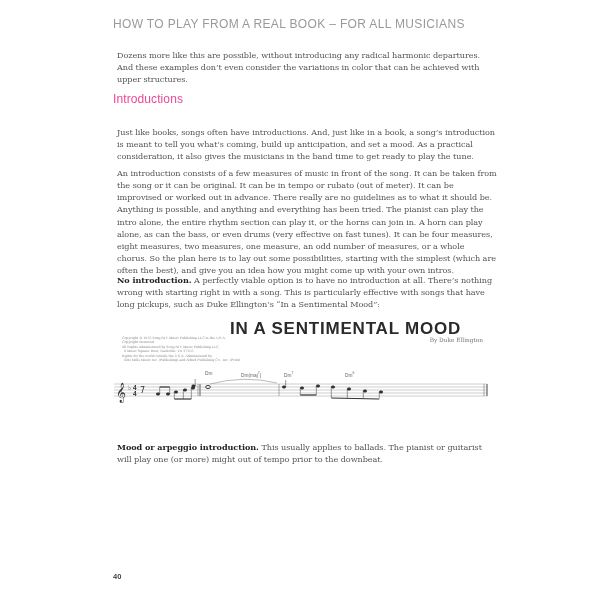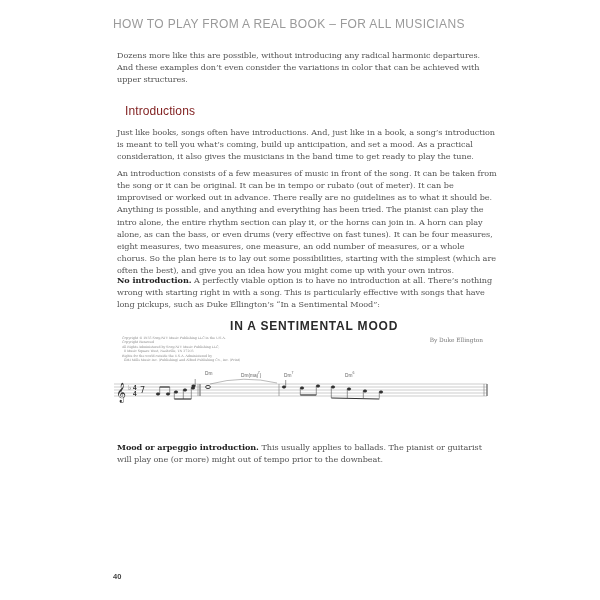--- a/index.html
+++ b/index.html
@@ -41,38 +41,38 @@
       color: #222222;
       font-weight: bold;
     }
     .section-heading {
       position: absolute;
       left: 113px;
       top: 92px;
       font-family: "Liberation Sans", sans-serif;
       font-size: 12px;
       font-weight: normal;
-      color: #7f1d1d;
-      margin: 12px;
+      color: #ec4899;
+      margin: 0;
       letter-spacing: 0.1px;
       text-align: center;
     }
     .figure {
       position: absolute;
       left: 112px;
       top: 314px;
       width: 385px;
       height: 104px;
     }
     .fig-title {
       position: absolute;
       left: 118px;
       top: 5px;
       font-family: "Liberation Sans", sans-serif;
-      font-size: 12px;
+      font-size: 17px;
       font-weight: bold;
       letter-spacing: 0.8px;
       color: #2a2a2a;
       white-space: nowrap;
     }
     .fig-copyright {
       position: absolute;
       left: 10px;
       top: 22px;
       font-family: "DejaVu Serif", serif;

